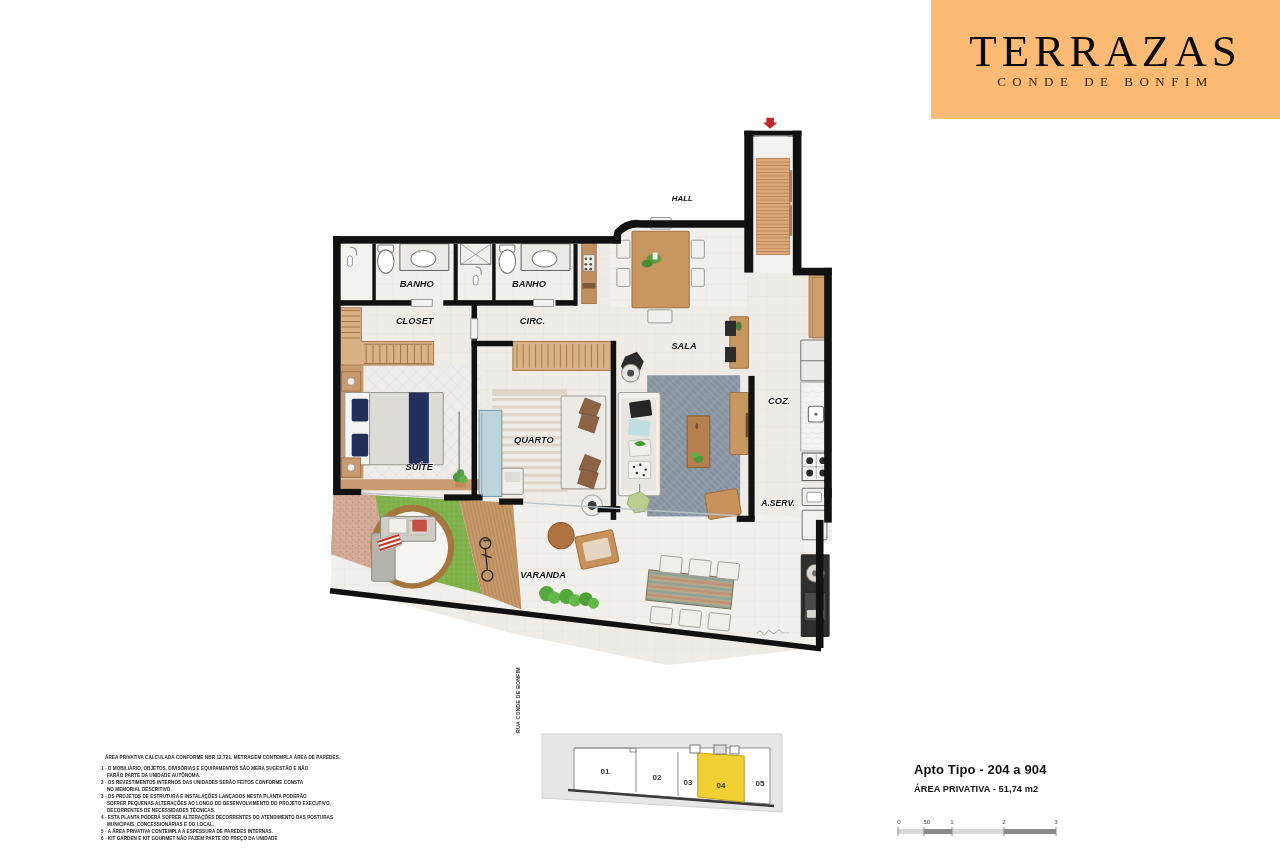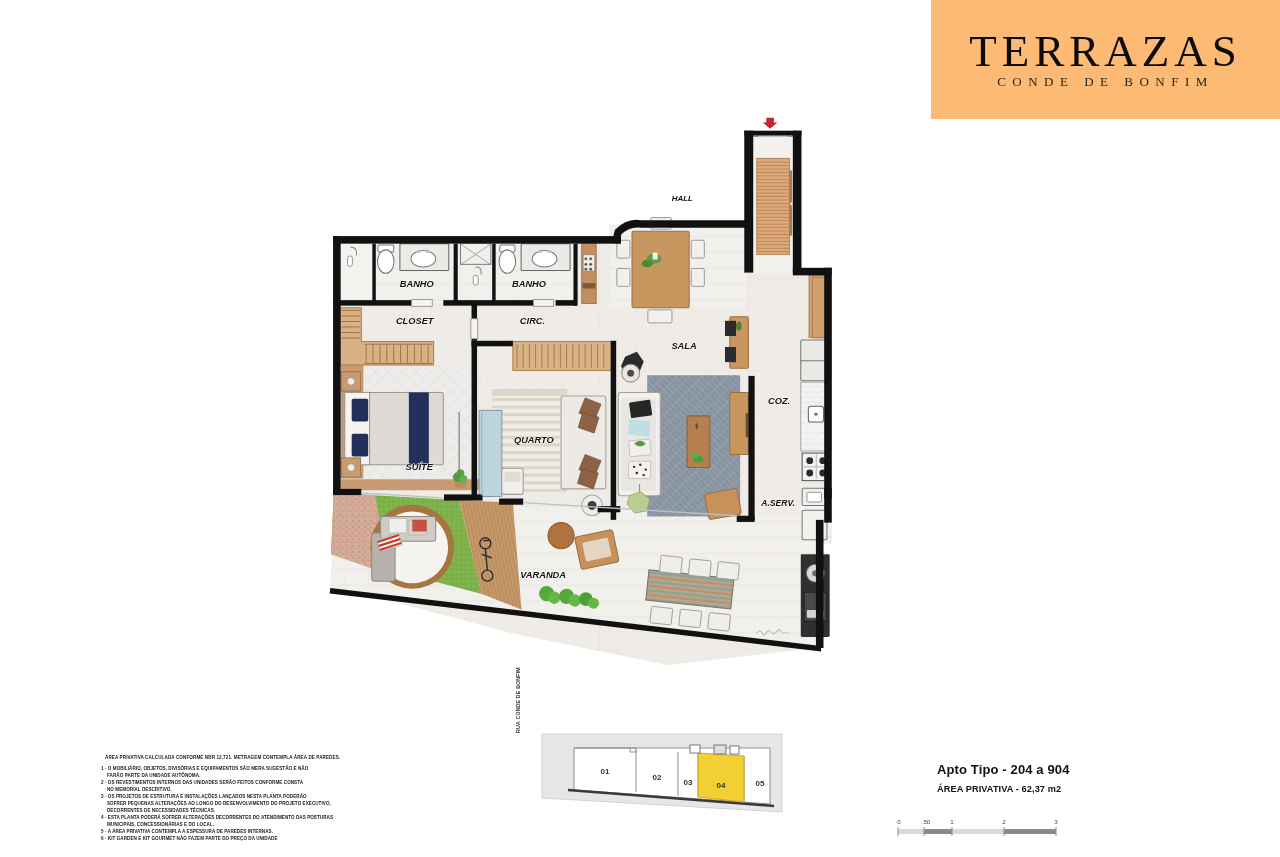--- a/index.html
+++ b/index.html
@@ -56,21 +56,21 @@
   #street-label{
     position:absolute;left:-4px;top:0px;width:96px;height:12px;
     transform:rotate(-90deg);transform-origin:12px 12px;
     font-size:5.2px;font-weight:bold;letter-spacing:.04em;color:#333;
     text-align:center;line-height:12px;white-space:nowrap;
   }
   #keyplan svg{position:absolute;left:22px;top:4px;}
   .unitnum{font-family:"Liberation Sans",sans-serif;font-size:8px;font-weight:bold;fill:#333;}
 
   
-  #info{position:absolute;left:914px;top:762px;width:220px;margin-left:23px;}
+  #info{position:absolute;left:914px;top:762px;width:220px;}
   #apto-title{font-size:13px;font-weight:bold;color:#111;letter-spacing:.01em;white-space:nowrap;}
   #area-line{font-size:9.2px;font-weight:bold;color:#111;margin-top:7px;letter-spacing:.01em;white-space:nowrap;}
   #scalebar{position:absolute;left:896px;top:814px;width:164px;height:26px;}
   #scalebar svg{display:block;}
   .sctick{font-family:"Liberation Sans",sans-serif;font-size:6.2px;fill:#444;}
 </style>
 </head>
 <body>
 
 <div id="logo-band">
@@ -572,21 +572,21 @@
     <text class="unitnum" x="67" y="46" text-anchor="middle">01</text>
     <text class="unitnum" x="119" y="52" text-anchor="middle">02</text>
     <text class="unitnum" x="150" y="57" text-anchor="middle">03</text>
     <text class="unitnum" x="183" y="60" text-anchor="middle">04</text>
     <text class="unitnum" x="222" y="58" text-anchor="middle">05</text>
   </svg>
 </div>
 
 <div id="info">
   <div id="apto-title">Apto Tipo -  204 a 904</div>
-  <div id="area-line">ÁREA PRIVATIVA  -  62,37 m2</div>
+  <div id="area-line">ÁREA PRIVATIVA  -  51,74 m2</div>
 </div>
 
 <div id="scalebar">
   <svg width="164" height="26" viewBox="0 0 164 26" xmlns="http://www.w3.org/2000/svg">
     <text class="sctick" x="3" y="10" text-anchor="middle">0</text>
     <text class="sctick" x="30" y="10" text-anchor="middle">.50</text>
     <text class="sctick" x="56" y="10" text-anchor="middle">1</text>
     <text class="sctick" x="108" y="10" text-anchor="middle">2</text>
     <text class="sctick" x="160" y="10" text-anchor="middle">3</text>
     <rect x="2" y="15" width="26" height="5" fill="#d9d9d9"></rect>

